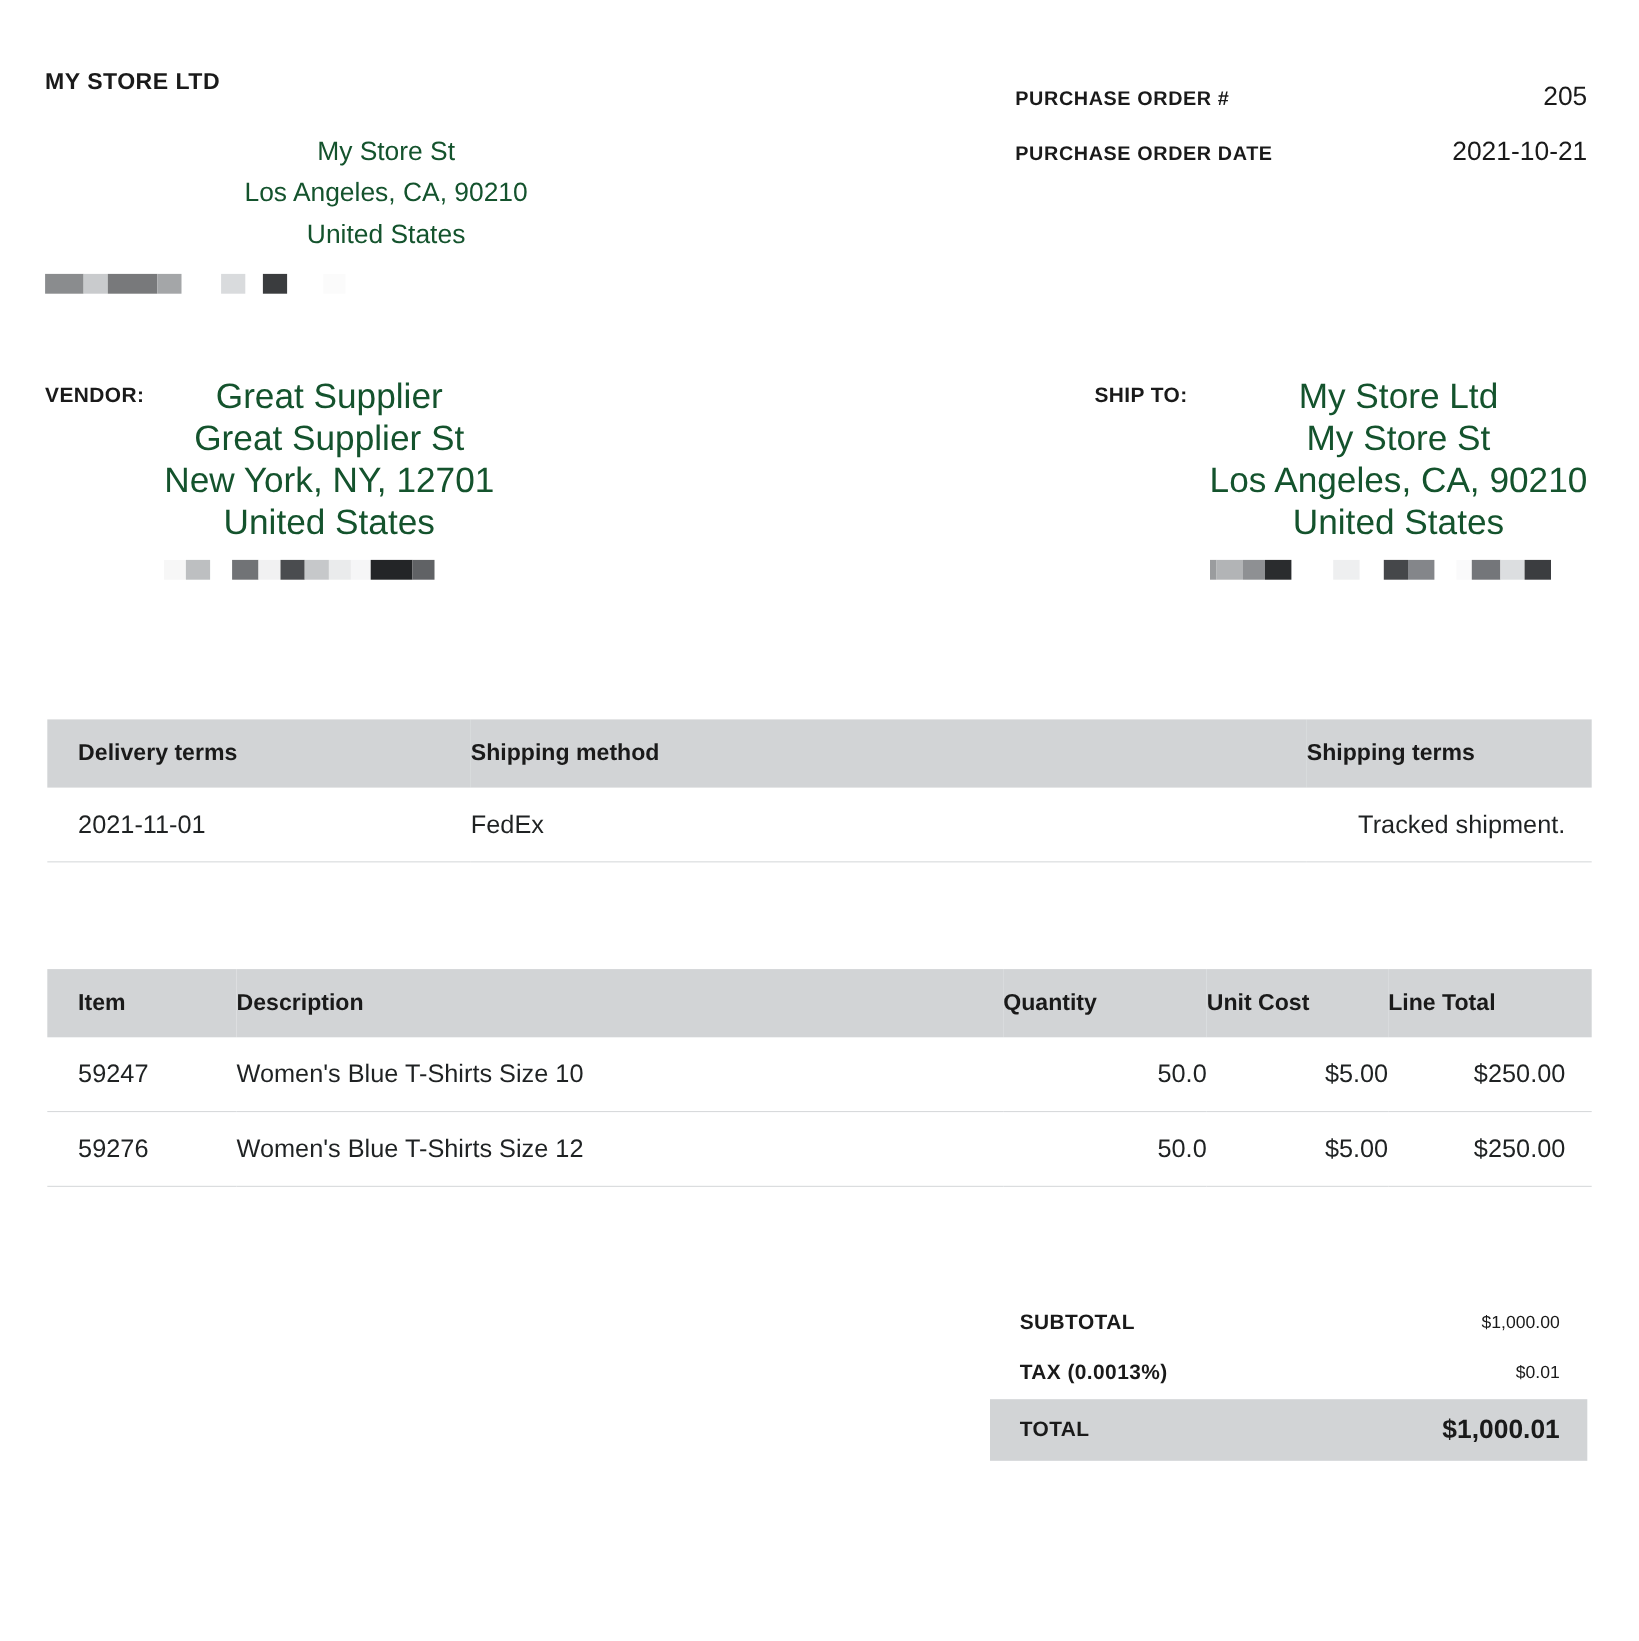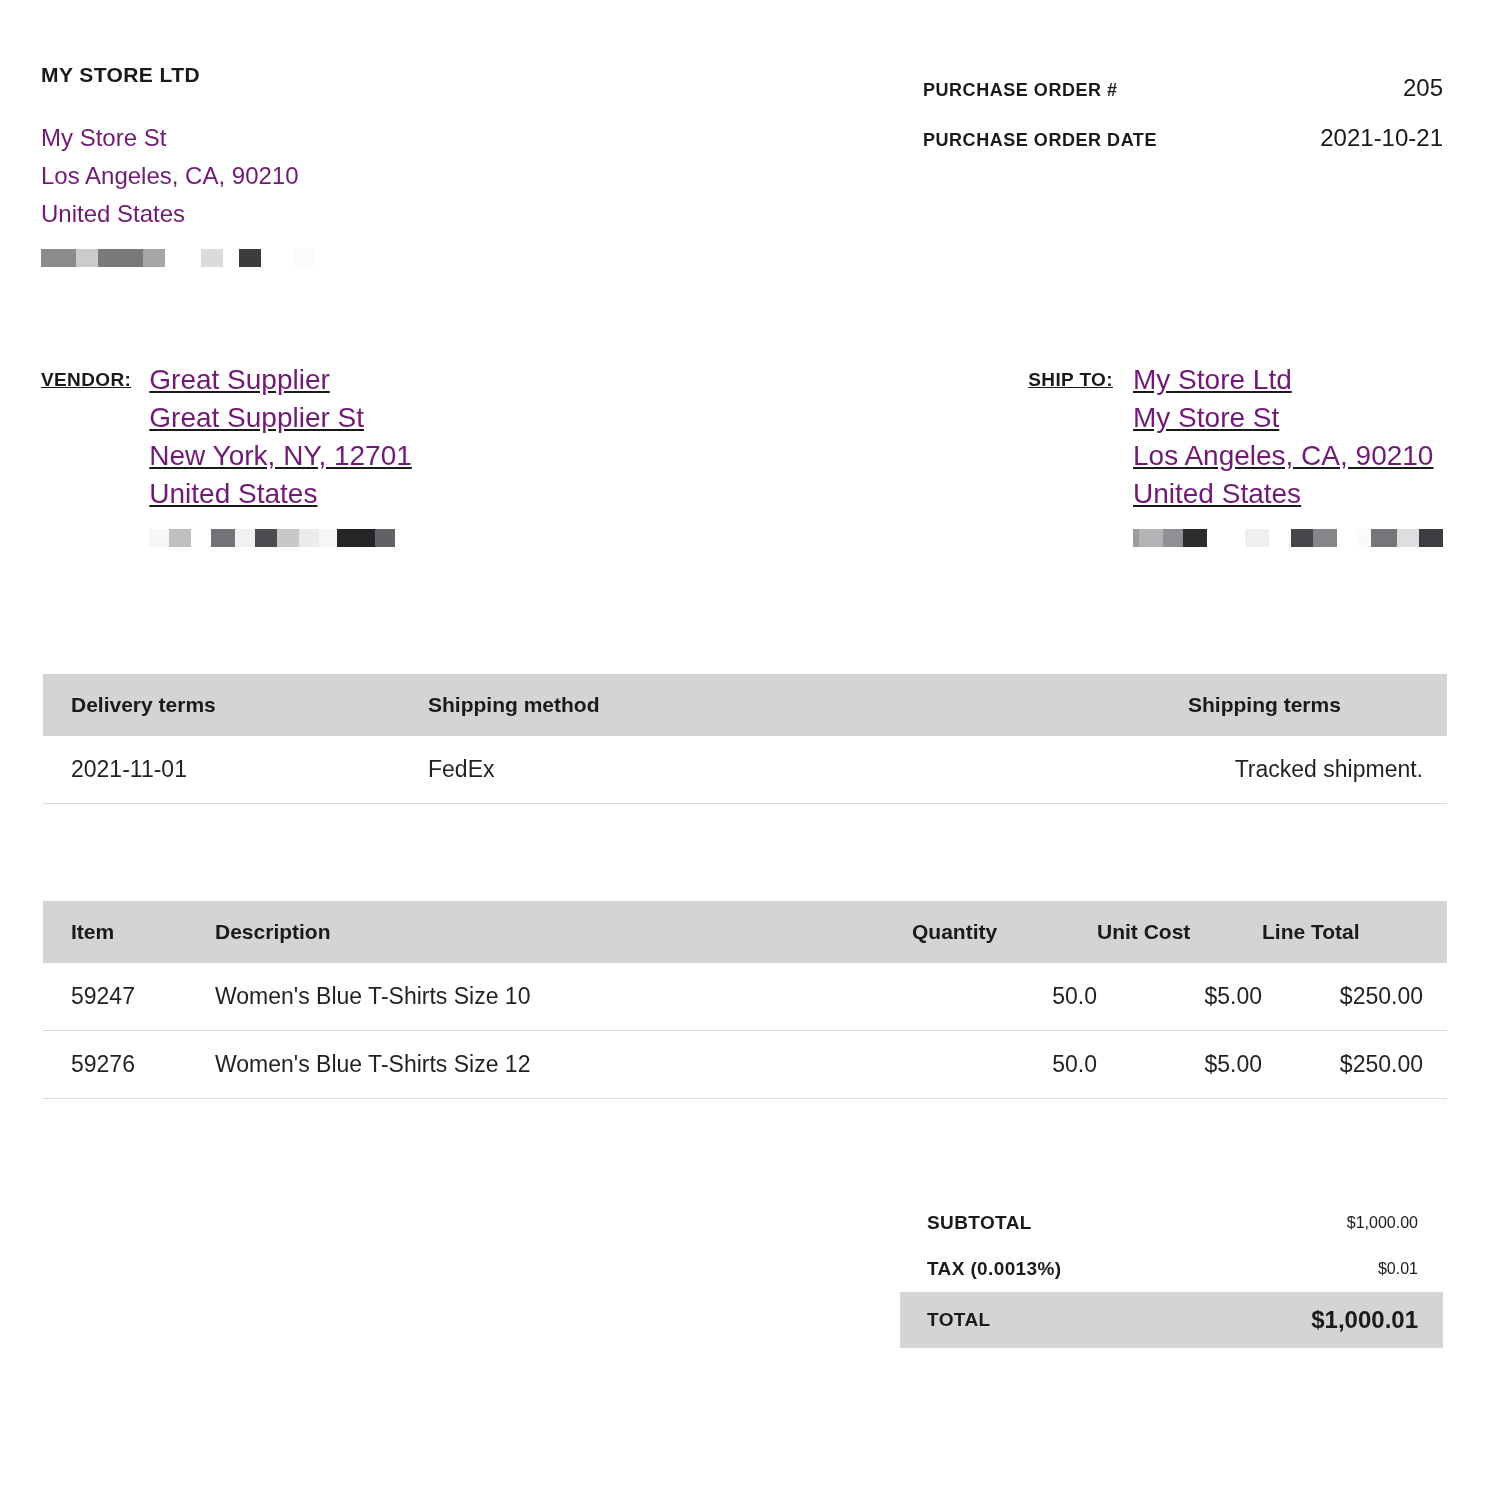--- a/index.html
+++ b/index.html
@@ -39,21 +39,22 @@
     font-weight: bold;
     letter-spacing: 0.02em;
     margin: 0 0 32px 0;
     line-height: 1.2;
   }
 
   .addr-line {
     font-size: 24px;
     line-height: 38px;
     font-weight: 400;
-    color: #701a75;
+    color: #14532d;
+    text-align: center;
   }
 
   
   .redaction {
     display: flex;
     align-items: center;
     height: 22px;
     margin-top: 14px;
   }
   .redaction .blk { height: 18px; display: inline-block; }
@@ -81,36 +82,35 @@
     font-weight: 400;
     text-align: center;
     white-space: nowrap;
   }
 
   
   .parties {
     display: flex;
     justify-content: space-between;
     padding: 0 47px 0 41px;
-    margin-top: 92px;
-    text-decoration: underline;
+    margin-top: 72px;
   }
   .party {
     display: flex;
     align-items: flex-start;
   }
   .party-label {
     font-size: 19px;
     font-weight: bold;
     letter-spacing: 0.02em;
     line-height: 38px;
     white-space: nowrap;
   }
   .party-lines { margin-left: 18px; }
-  .party-lines .addr-line { font-size: 28px; line-height: 38px; }
+  .party-lines .addr-line { font-size: 32px; line-height: 38px; }
 
   .party-right .party-label { margin-top: 0; }
   .party-right .party-lines { margin-left: 20px; }
 
   
   .tbl {
     width: 1404px;
     margin: 0 auto;
     border-collapse: collapse;
     table-layout: fixed;

